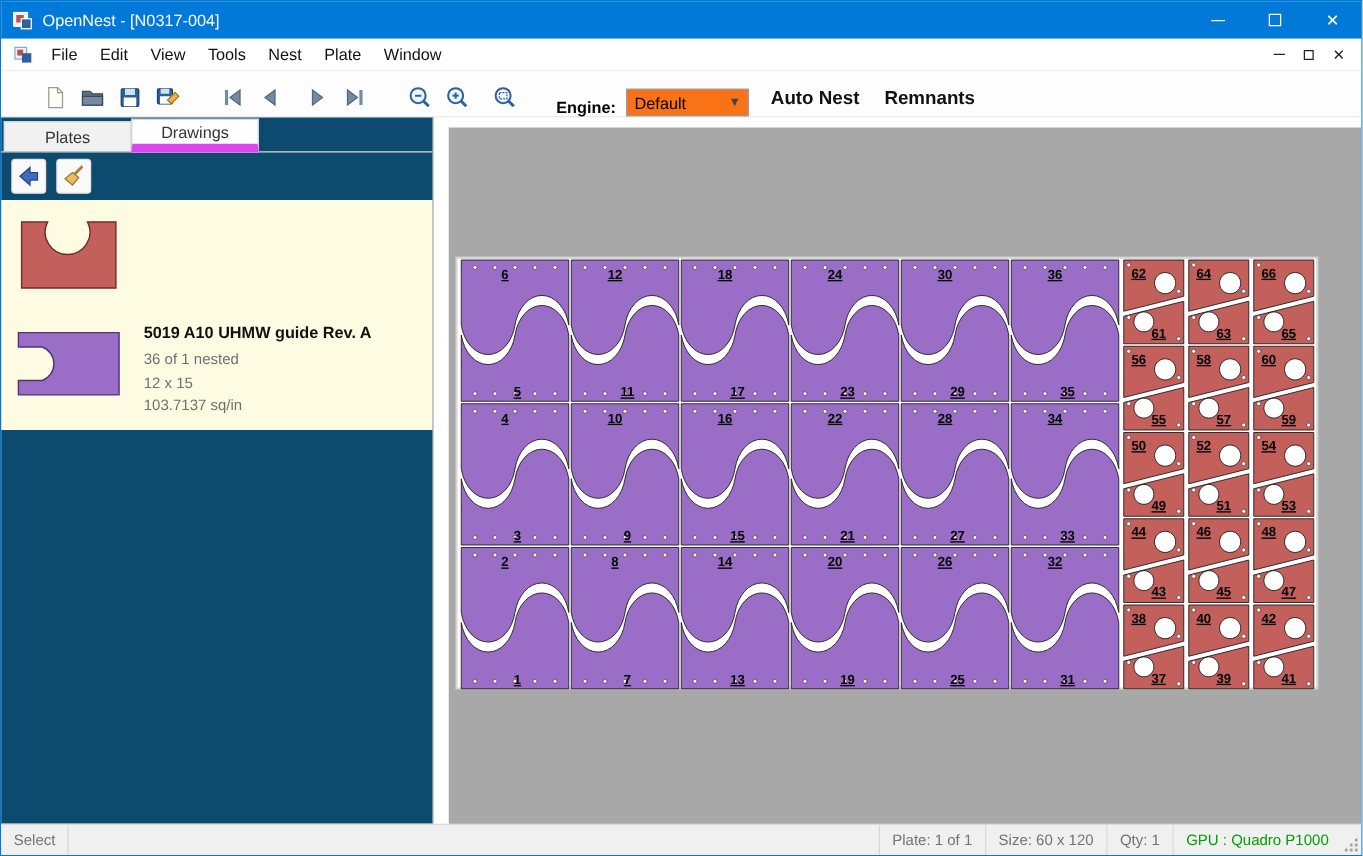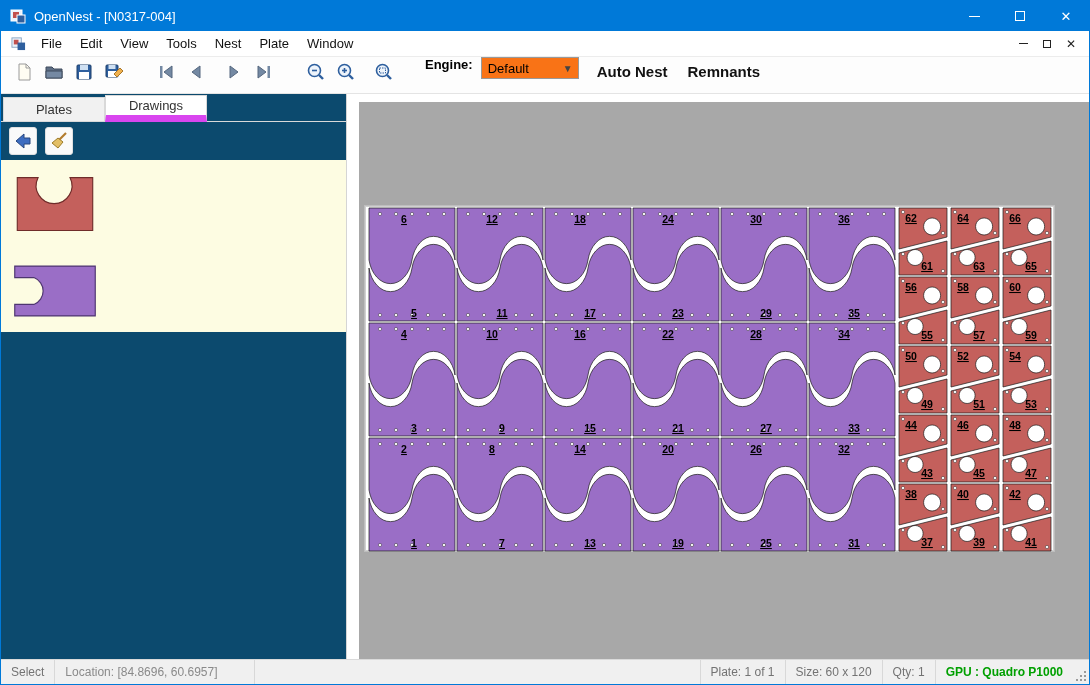--- a/index.html
+++ b/index.html
@@ -15,21 +15,21 @@
   
   .menubar{height:26px;display:flex;align-items:center;font-size:13px;background:#fff;border-bottom:1px solid #ececec;flex:0 0 auto}
   .menubar .mdi-ico{margin:0 6px 0 10px;display:flex}
   .menu-item{padding:4px 9px;color:#111}
   .mdi-controls{margin-left:auto;display:flex;align-items:center;padding-right:6px}
   .mdi-btn{width:24px;height:20px;display:flex;align-items:center;justify-content:center;color:#222;font-size:12px}
   .mdi-min{width:9px;height:1px;background:#222;display:block}
   .mdi-restore{width:8px;height:8px;border:1px solid #222;display:block;position:relative;background:#fff}
   .mdi-restore:before{content:"";position:absolute;left:2px;top:-4px;width:8px;height:8px;border:1px solid #222;z-index:-1}
   
-  .toolbar{height:37px;display:flex;align-items:flex-start;background:#fdfdfd;border-bottom:1px solid #e4e4e4;padding-left:8px;flex:0 0 auto}
+  .toolbar{height:37px;display:flex;align-items:flex-end;background:#fdfdfd;border-bottom:1px solid #e4e4e4;padding-left:28px;flex:0 0 auto}
   .t-btn{width:30px;height:30px;display:flex;align-items:center;justify-content:center;border-radius:3px}
   .t-gap{width:22px}
   .t-gap-sm{width:8px}
   .engine-label{font-weight:bold;font-size:13px;margin:0 8px 0 26px}
   .combo{width:98px;height:22px;border:1px solid #999;background:#f97316;display:flex;align-items:center;font-size:13px;padding-left:6px}
   .combo .arrow{margin-left:auto;padding-right:5px;color:#444;font-size:10px}
   .t-label{font-size:15px;font-weight:600;padding:6px 10px;color:#111}
   
   .workspace{flex:1;display:flex;min-height:0}
   .sidebar{width:346px;flex:0 0 auto;background:#0c4a6e;border-right:1px solid #d5d5d5;display:flex;flex-direction:column}
@@ -50,21 +50,21 @@
   .plate{position:absolute;left:6px;top:104px;width:689px;height:345px;background:var(--c-plate,#fff);border:1px solid #d0d0d0;box-shadow:0 0 0 1px rgba(255,255,255,.25)}
   .plate svg{display:block}
   svg text.pnum{font-family:"Liberation Sans",sans-serif;font-size:10.5px;font-weight:bold;text-anchor:middle;text-decoration:underline;fill:#000}
   
   .statusbar{height:25px;background:#f0f0f0;border-top:1px solid #dadada;display:flex;align-items:center;font-size:12px;flex:0 0 auto}
   .seg{padding:0 10px;height:100%;display:flex;align-items:center;color:#737373}
   .seg.bordered-r{border-right:1px solid #d8d8d8}
   .seg.bordered-l{border-left:1px solid #d8d8d8}
   .seg.location{color:#8a8a8a;min-width:200px}
   .right-group{margin-left:auto;display:flex;height:100%}
-  .gpu{color:var(--c-gpu,#00a000);font-weight:bold}
+  .gpu{color:var(--c-gpu,#00a000);font-weight:normal}
   .grip{width:14px;height:14px;align-self:flex-end;margin:0 2px 2px 0;background-image:radial-gradient(#9a9a9a 1px,transparent 1.3px);background-size:4px 4px;background-position:bottom right;clip-path:polygon(100% 0,100% 100%,0 100%)}
 </style>
 </head>
 <body>
 
 <div class="window">
 
   <div class="titlebar">
     <span class="app-ico">
       <svg width="16" height="16" viewBox="0 0 16 16">
@@ -228,20 +228,26 @@
               <path d="M8,6 L30,6 A19 19 0 1 0 64,6 L88,6 L88,62 L8,62 Z" stroke="#6f2c2a" stroke-width="1.2" fill="#c4605c"></path>
             </svg>
           </div>
         </div>
         <div class="part-item">
           <div class="thumb-wrap">
             <svg width="92" height="62" viewBox="0 0 96 64">
               <path d="M6,6 L90,6 L90,58 L6,58 L6,46 L26,46 A15 15 0 0 0 26,18 L6,18 Z" stroke="#4e3570" stroke-width="1.2" fill="#9a6ec6"></path>
             </svg>
           </div>
+          <div class="part-info">
+            <div class="part-title">5019 A10 UHMW guide Rev. A</div>
+            <div class="part-meta">36 of 1 nested</div>
+            <div class="part-meta">12 x 15</div>
+            <div class="part-meta">103.7137 sq/in</div>
+          </div>
         </div>
       </div>
     </div>
 
     <div class="canvas-outer">
       <div class="canvas">
         <div class="plate">
           <svg id="plate-svg" width="689" height="345" viewBox="0 0 689 345">
               <g transform="translate(2,0)">
                 <path fill="#9a6ec6" stroke="#1a1a1a" stroke-width="0.7" d="M1,1 H87 V53 A22 30 0 0 0 44 53 A22 30 0 0 1 1 53 Z"></path>
@@ -682,21 +688,20 @@
                 <text x="30" y="63" class="pnum">41</text>
               </g>
             </svg>
         </div>
       </div>
     </div>
   </div>
 
   <div class="statusbar">
     <div class="seg bordered-r">Select</div>
-    <div class="seg location bordered-r">Location: [84.8696, 60.6957]</div>
     <div class="right-group">
       <div class="seg bordered-l">Plate: 1 of 1</div>
       <div class="seg bordered-l">Size: 60 x 120</div>
       <div class="seg bordered-l">Qty: 1</div>
       <div class="seg bordered-l gpu">GPU : Quadro P1000</div>
     </div>
     <div class="grip"></div>
   </div>
 
 </div>

